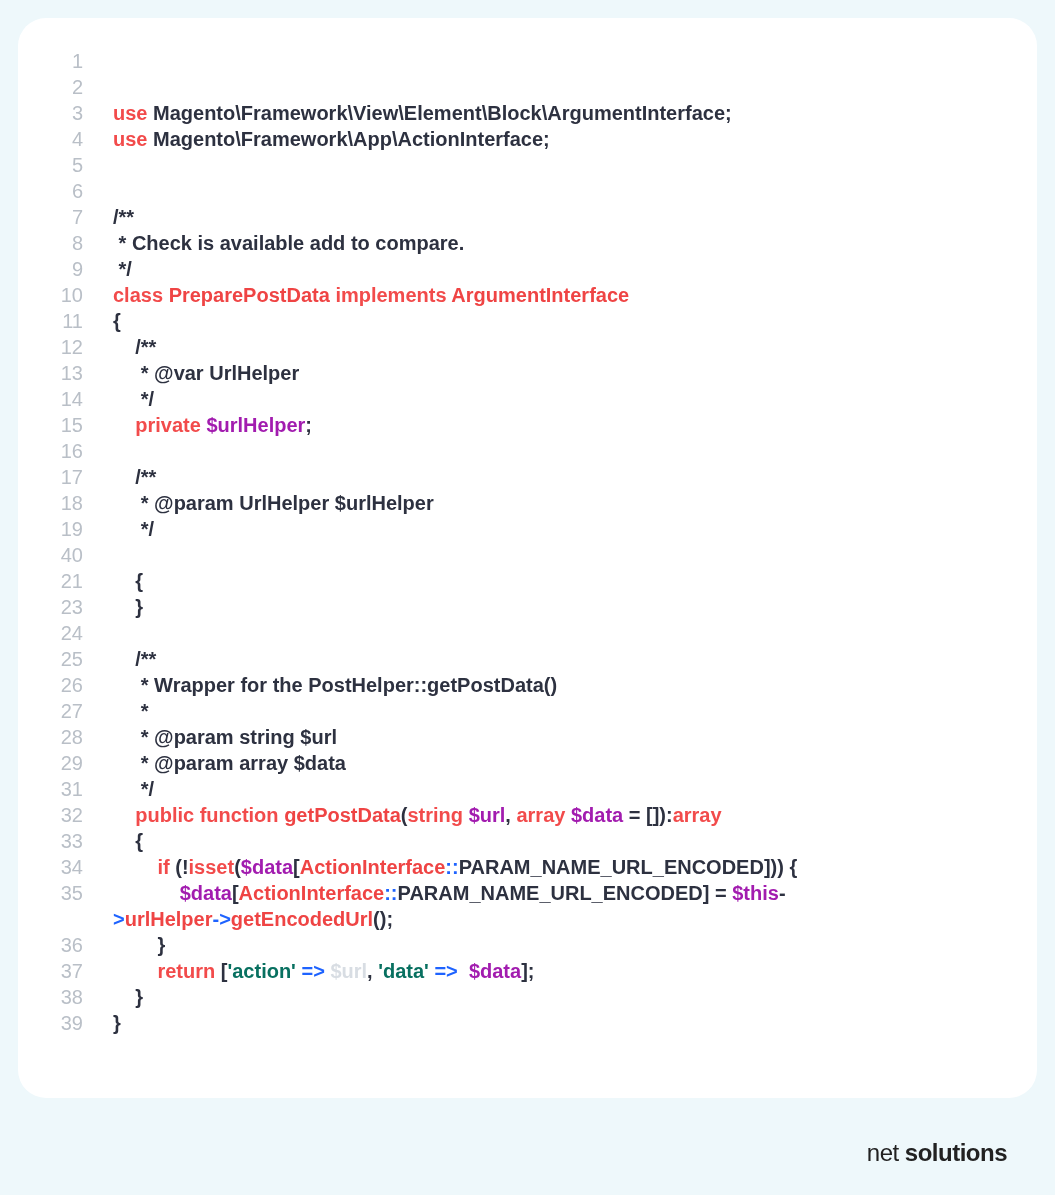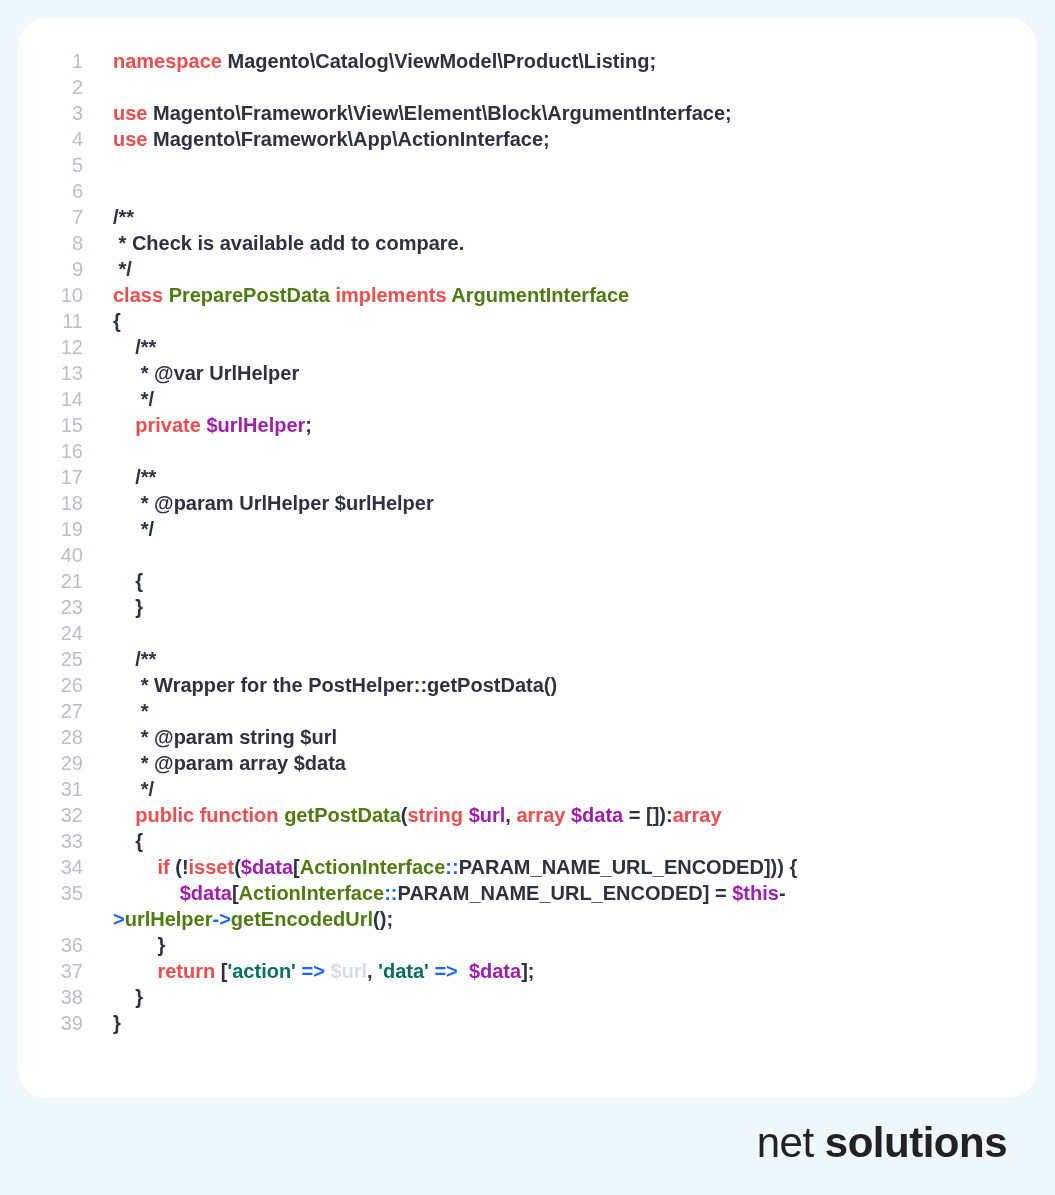--- a/index.html
+++ b/index.html
@@ -31,45 +31,44 @@
     color: #b9bfc7;
     font-weight: 500;
     padding-right: 30px;
     flex-shrink: 0;
   }
   .content {
     white-space: pre;
     color: #2d3140;
   }
   .kw   { color: #f24b4b; }           
-  .cls  { color: #4d7c0f; }           
+  .cls  { color: #ef4444; }           
   .var  { color: #a21caf; }           
   .op   { color: #1e63ff; }           
   .str  { color: #087060; }           
   .lt   { color: #d8dde3; }           
 
   .logo {
     position: absolute;
     bottom: 28px;
     right: 48px;
-    font-size: 42px;
+    font-size: 24px;
     color: #222;
     letter-spacing: -0.5px;
   }
   .logo .n1 { font-weight: 400; }
   .logo .n2 { font-weight: 700; }
 </style>
 </head>
 <body>
 
 <div class="card">
   <div class="code" id="code-block">
       <div class="line">
         <div class="gutter">1</div>
-        <div class="content"><span class="kw">namespace</span><span> Magento\Catalog\ViewModel\Product\Listing;</span></div>
       </div>
       <div class="line">
         <div class="gutter">2</div>
         <div class="content">&nbsp;</div>
       </div>
       <div class="line">
         <div class="gutter">3</div>
         <div class="content"><span class="kw">use</span><span> Magento\Framework\View\Element\Block\ArgumentInterface;</span></div>
       </div>
       <div class="line">

